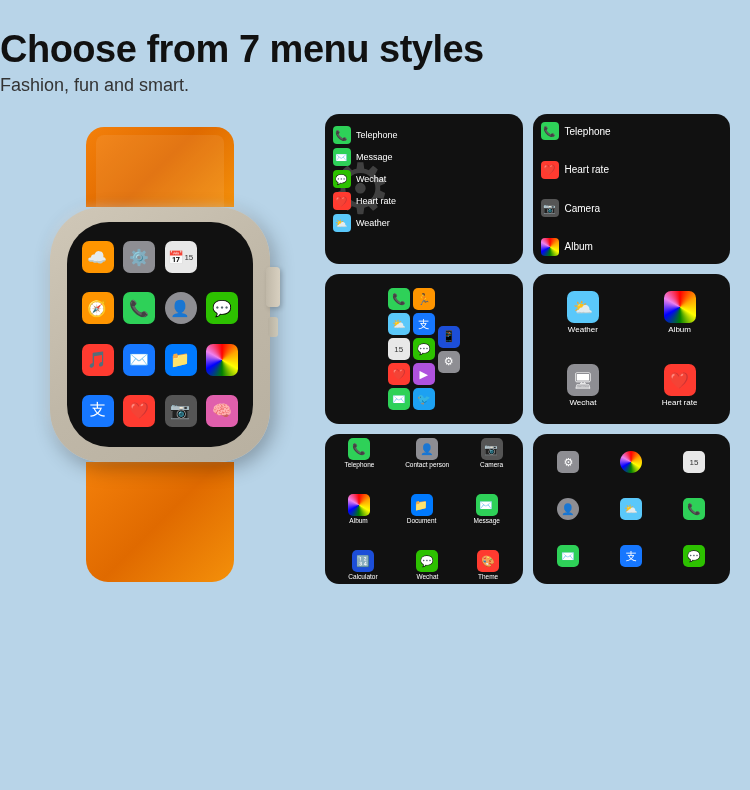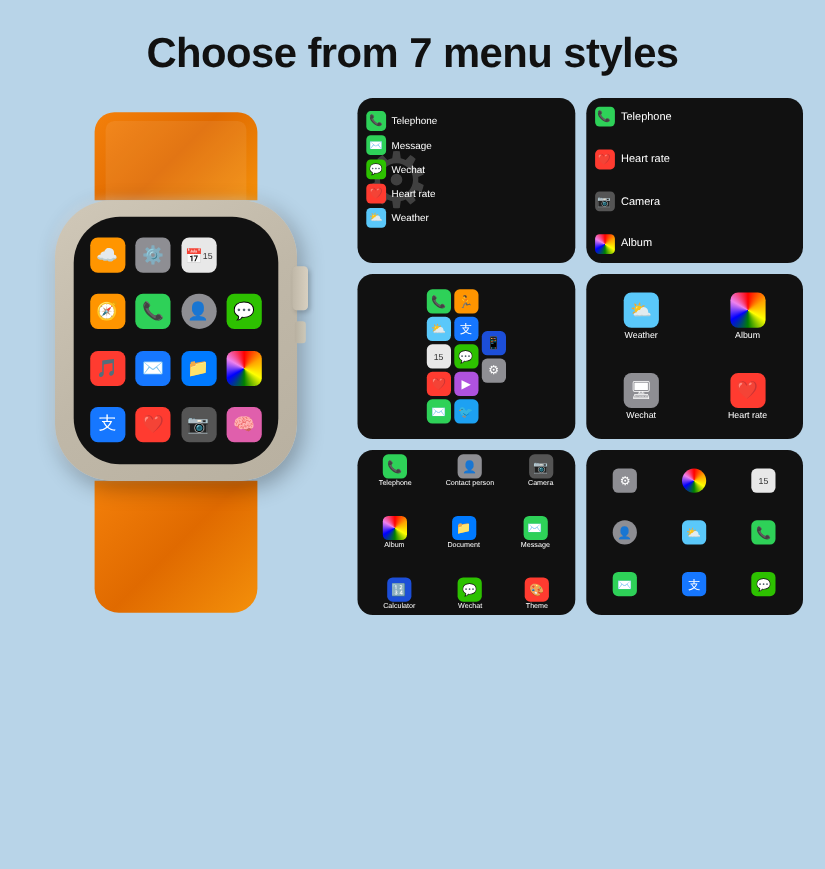--- a/index.html
+++ b/index.html
@@ -6,21 +6,21 @@
     body {
       width: 750px;
       height: 790px;
       background: #b8d4e8;
       font-family: -apple-system, BlinkMacSystemFont, 'Segoe UI', sans-serif;
       overflow: hidden;
       position: relative;
     }
 
     .header {
-      text-align: center;
+      text-align: left;
       padding-top: 28px;
       padding-bottom: 8px;
     }
     .header h1 {
       font-size: 38px;
       font-weight: 700;
       color: #111;
       letter-spacing: -0.5px;
     }
     .header p {
@@ -299,20 +299,21 @@
       justify-content: center;
       font-size: 11px;
       color: white;
     }
   </style>
 </head>
 <body>
 
 <div class="header">
   <h1>Choose from 7 menu styles</h1>
+  <p>Fashion, fun and smart.</p>
 </div>
 
 <div class="content">
 
   <div class="watch-container">
     <div class="watch">
 
       <div class="watch-band-top"></div>
 
       <div class="watch-body">

